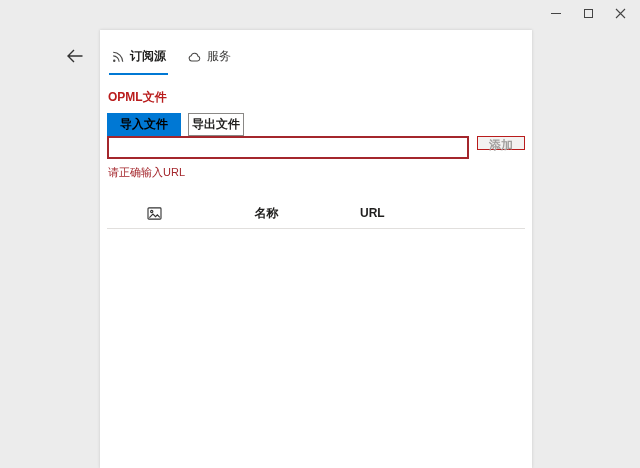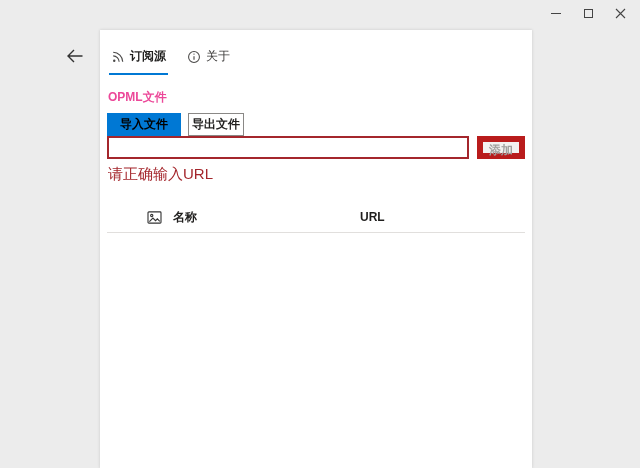--- a/index.html
+++ b/index.html
@@ -53,21 +53,21 @@
   }
   .tab .tab-icon { display:flex; color:#494847; }
   .tab.selected { font-weight:bold; color:#201f1e; }
   .tab.selected::after {
     content:""; position:absolute; left:2px; right:2px; bottom:0;
     height:2px; background:#0078d4;
   }
 
   
   .section-label {
-    font-size:12px; font-weight:bold; color:#ec4899;
+    font-size:12px; font-weight:bold; color:#b91c1c;
     margin:14px 0 7px 1px;
   }
   .btn-row { display:flex; gap:7px; }
   button { font-family:inherit; font-size:12px; cursor:pointer; }
   .btn-primary {
     background:#0078d4; color:#000000;
     border:1px solid #0078d4;
     min-width:64px; height:23px; padding:0 12px;
     font-weight:bold;
   }
@@ -81,40 +81,40 @@
   .add-row { display:flex; align-items:stretch; }
   .url-input {
     flex:1; height:23px;
     border:2px solid #a4262c;
     background:#fff;
     font-size:12px; padding:0 6px;
     outline:none;
   }
   .btn-add-disabled {
     margin-left:8px;
-    width:48px; height:23px;
+    width:48px; height:14px;
     background:#f3f2f1; color:#a19f9d;
-    border:6px solid #b91c1c;
+    border:1px solid #b91c1c;
     font-weight:bold;
     cursor:default;
   }
   .error-text {
-    color:#a4262c; font-size:15px;
+    color:#a4262c; font-size:11px;
     margin:6px 0 0 1px;
   }
 
   
   .table-header {
     margin-top:23px;
     display:flex; align-items:center;
     font-size:12px; font-weight:bold; color:#201f1e;
     padding-left:40px; height:20px;
   }
   .th-icon { display:flex; color:#333; width:16px; }
-  .th-name { margin-left:10px; width:187px; }
+  .th-name { margin-left:10px; width:187px;text-align:center; }
   .th-url  { flex:1; }
   .table-divider {
     margin-top:5px;
     border-bottom:1px solid #e1dfdd;
   }
 </style>
 </head>
 <body>
 
 <div class="window-controls">
@@ -145,27 +145,25 @@
         <svg width="14" height="14" viewBox="0 0 16 16" fill="none" stroke="currentColor" stroke-width="1.3">
           <path d="M2.5 6.7a7 7 0 0 1 6.8 6.8"></path>
           <path d="M2.5 2.6a11.1 11.1 0 0 1 10.9 10.9"></path>
           <circle cx="3.7" cy="12.3" r="1.4" fill="currentColor" stroke="none"></circle>
         </svg>
       </span>
       <span>订阅源</span>
     </div>
     <div class="tab">
       <span class="tab-icon">
-        <svg width="14" height="14" viewBox="0 0 16 16" fill="none" stroke="currentColor">
-          <circle cx="8" cy="8" r="6.2" stroke-width="1.2"></circle>
-          <path d="M8 7.2v4" stroke-width="1.3"></path>
-          <circle cx="8" cy="4.7" r="0.8" fill="currentColor" stroke="none"></circle>
+        <svg width="15" height="14" viewBox="0 0 16 16" fill="none" stroke="currentColor" stroke-width="1.2">
+          <path d="M4.6 12.5a3 3 0 0 1-.4-5.9A4 4 0 0 1 12 7.1a2.75 2.75 0 0 1-.6 5.4z"></path>
         </svg>
       </span>
-      <span>关于</span>
+      <span>服务</span>
     </div>
   </div>
 
   <div class="section-label">OPML文件</div>
   <div class="btn-row">
     <button class="btn-primary">导入文件</button>
     <button class="btn-default">导出文件</button>
   </div>
 
   <div class="add-row">

